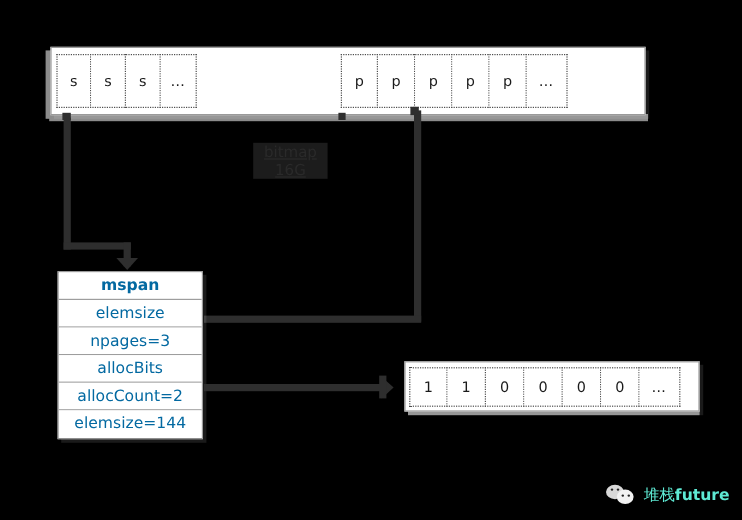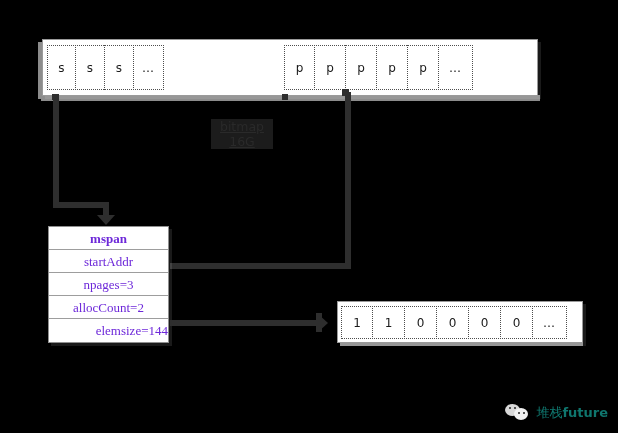--- a/index.html
+++ b/index.html
@@ -24,42 +24,42 @@
           box-sizing:border-box;}
 
   
   .dimlabel{position:absolute;color:#2a2a2a;font-size:12.5px;line-height:15px;
             text-align:center;background:#1c1c1c;padding:0 2px;}
 
   
   .mspan{position:absolute;left:48px;top:226px;width:121px;
          border:1px solid #8f8f8f;background:#fff;box-sizing:border-box;
          box-shadow:3px 3px 0 rgba(255,255,255,0.10);}
-  .mrow{height:23px;line-height:23px;text-align:center;font-size:13px;color:#6d28d9;
-        border-bottom:1px solid #9d9d9d;box-sizing:border-box;background:#fff;font-family:Liberation Serif, serif;}
-  .mrow:last-child{border-bottom:none;text-align:right;}
+  .mrow{height:23px;line-height:23px;text-align:center;font-size:13px;color:#0369a1;
+        border-bottom:1px solid #9d9d9d;box-sizing:border-box;background:#fff;}
+  .mrow:last-child{border-bottom:none;}
   .mrow.head{font-weight:bold;font-size:13px;}
 
   
   .ln{position:absolute;background:#2e2e2e;}
   .arrow-down{position:absolute;width:0;height:0;
       border-left:9px solid transparent;border-right:9px solid transparent;
       border-top:10px solid #2e2e2e;}
   .arrow-right{position:absolute;width:0;height:0;
       border-top:9px solid transparent;border-bottom:9px solid transparent;
       border-left:10px solid #2e2e2e;}
   .tick{position:absolute;background:#2e2e2e;}
 
   
   .wm{position:absolute;right:10px;bottom:10px;display:flex;align-items:center;gap:5px;}
   .wm-logo{width:26px;height:20px;position:relative;}
   .wm-b1{position:absolute;left:0;top:1px;width:15px;height:12px;border-radius:50%;background:#d8d8d8;}
   .wm-b2{position:absolute;left:9px;top:5px;width:14px;height:12px;border-radius:50%;background:#f2f2f2;}
   .wm-e{position:absolute;width:2px;height:2px;background:#222;border-radius:50%;}
-  .wm-text{font-size:13px;color:#0f766e;letter-spacing:0px;}
+  .wm-text{font-size:13px;color:#5eead4;letter-spacing:0px;}
   .wm-text .cn{font-size:13px;}
   .wm-text .en{font-weight:bold;}
 </style>
 </head>
 <body>
 
 <div class="canvas">
 
   <div class="bar-shadow" style="left:41px;top:95px;width:499px;height:6px;"></div>
   <div class="bar-shadow" style="left:38px;top:42px;width:5px;height:57px;"></div>
@@ -101,22 +101,23 @@
 
   <div class="ln" style="left:345px;top:92px;width:6px;height:176px;"></div>
   <div class="ln" style="left:170px;top:263px;width:181px;height:6px;"></div>
   <div class="tick" style="left:342px;top:89px;width:7px;height:7px;"></div>
 
   <div class="tick" style="left:52px;top:94px;width:7px;height:6px;"></div>
   <div class="tick" style="left:282px;top:94px;width:6px;height:6px;"></div>
 
   <div class="mspan">
     <div class="mrow head">mspan</div>
-    <div class="mrow">startAddr</div>
+    <div class="mrow">elemsize</div>
     <div class="mrow">npages=3</div>
+    <div class="mrow">allocBits</div>
     <div class="mrow">allocCount=2</div>
     <div class="mrow">elemsize=144</div>
   </div>
 
   <div class="ln" style="left:170px;top:320px;width:152px;height:6px;"></div>
   <div class="arrow-right" style="left:318px;top:314px;"></div>
   <div class="tick" style="left:316px;top:313px;width:6px;height:19px;"></div>
 
   <div class="bar-shadow" style="left:340px;top:341px;width:243px;height:5px;"></div>
   <div class="bar" style="left:337px;top:301px;width:246px;height:42px;"></div>

